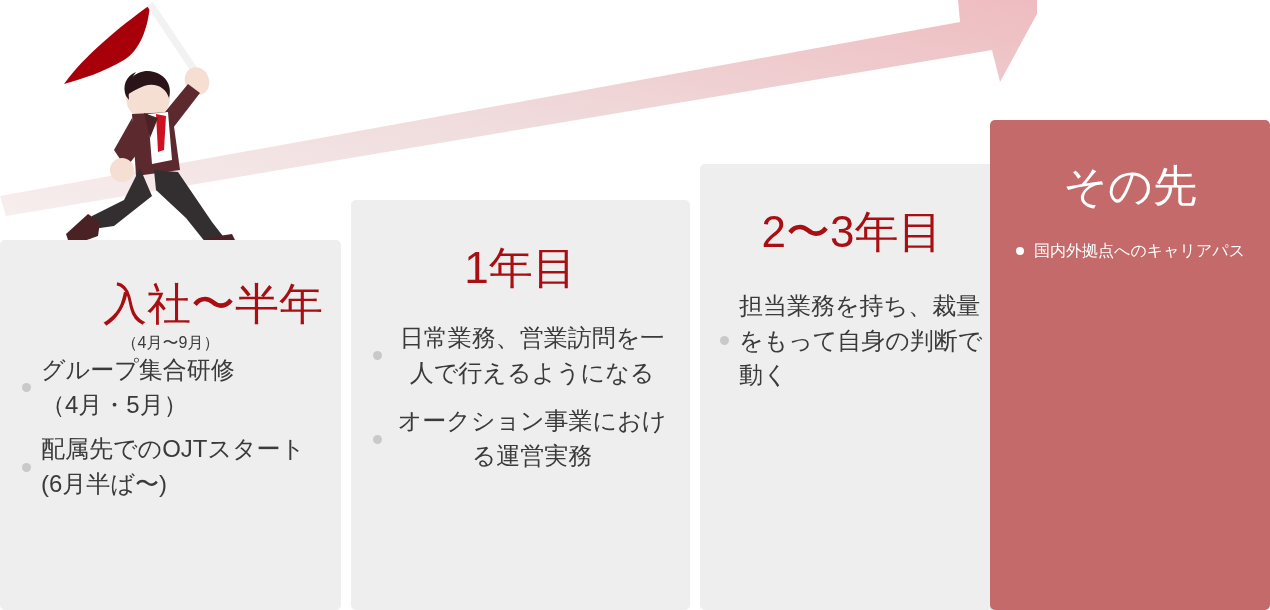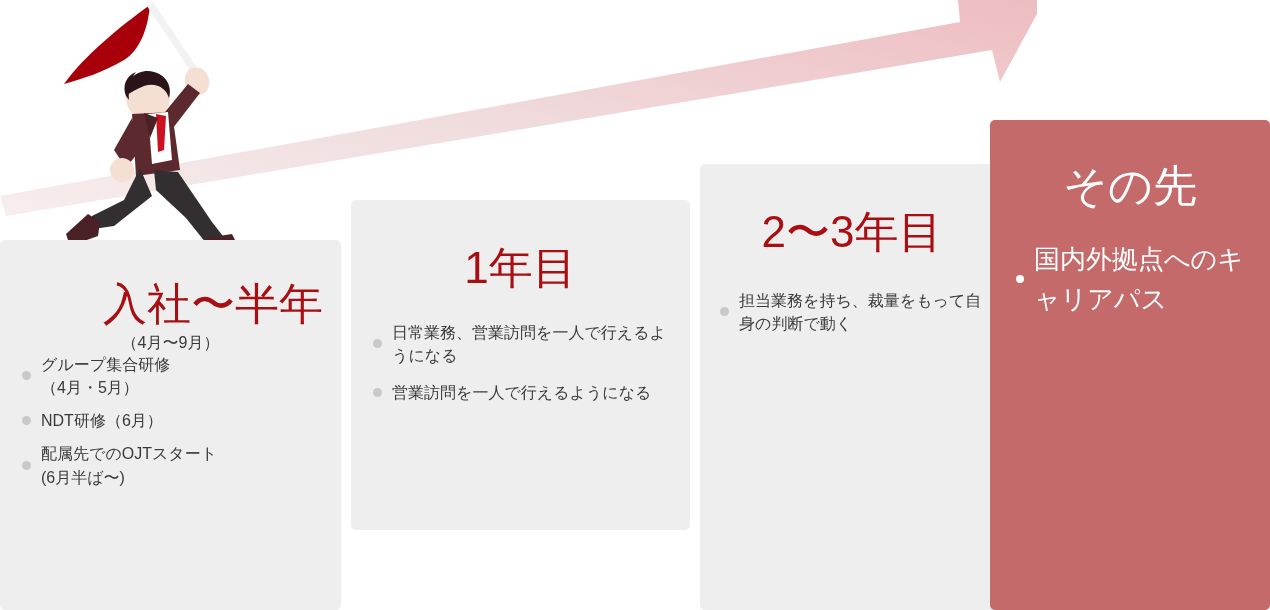--- a/index.html
+++ b/index.html
@@ -71,59 +71,59 @@
   .bullet-list {
     list-style: none;
     margin: 0;
     padding: 0;
   }
   .bullet-item {
     position: relative;
     display: flex;
     align-items: center;
     color: #3a3a3a;
-    font-size: 16px;
+    font-size: 24px;
     line-height: 1.45;
     margin-bottom: 14px;
   }
   .bullet-dot {
     flex: 0 0 auto;
     width: 9px;
     height: 9px;
     border-radius: 50%;
     background: #c9c9c9;
     margin-right: 10px;
   }
   .bullet-text {
     flex: 1 1 auto;
   }
   .card.accent .bullet-item {
     color: #ffffff;
-    font-size: 26px;
+    font-size: 16px;
     line-height: 1.55;
     margin-bottom: 24px;
   }
   .card.accent .bullet-dot {
     background: #ffffff;
     width: 8px;
     height: 8px;
   }
 
   
   #card-1 { left: 0px;    top: 240px; width: 341px; height: 370px; }
-  #card-2 { left: 351px;  top: 200px; width: 339px; height: 330px; }
+  #card-2 { left: 351px;  top: 200px; width: 339px; height: 410px; }
   #card-3 { left: 700px;  top: 164px; width: 304px; height: 446px; }
   #card-4 { left: 990px;  top: 120px; width: 280px; height: 490px; }
 
   #card-1 .card-title { margin-top: 38px; text-align: right; }
   #card-1 .bullet-list { padding-left: 4px; }
   #card-1 .bullet-item { margin-bottom: 10px; }
 
   #card-2 .card-title { margin-top: 42px; }
-  #card-2 .bullet-list { margin-top: 26px; padding-left: 4px; }
+  #card-2 .bullet-list { margin-top: 26px; padding-left: 4px; text-align: center; }
 
   #card-3 .card-title { margin-top: 42px; }
   #card-3 .bullet-list { margin-top: 30px; padding-left: 2px; }
 
   #card-4 .card-title { margin-top: 40px; }
   #card-4 .bullet-list { margin-top: 26px; padding-left: 8px; }
 </style>
 </head>
 <body>
 
@@ -178,39 +178,35 @@
   <div class="card" id="card-1">
     <div class="card-title">入社〜半年</div>
     <div class="card-subtitle">（4月〜9月）</div>
     <ul class="bullet-list">
       <li class="bullet-item">
         <span class="bullet-dot"></span>
         <span class="bullet-text">グループ集合研修<br>（4月・5月）</span>
       </li>
       <li class="bullet-item">
         <span class="bullet-dot"></span>
-        <span class="bullet-text">NDT研修（6月）</span>
-      </li>
-      <li class="bullet-item">
-        <span class="bullet-dot"></span>
         <span class="bullet-text">配属先でのOJTスタート<br>(6月半ば〜)</span>
       </li>
     </ul>
   </div>
 
   <div class="card" id="card-2">
     <div class="card-title">1年目</div>
     <ul class="bullet-list">
       <li class="bullet-item">
         <span class="bullet-dot"></span>
         <span class="bullet-text">日常業務、営業訪問を一人で行えるようになる</span>
       </li>
       <li class="bullet-item">
         <span class="bullet-dot"></span>
-        <span class="bullet-text">営業訪問を一人で行えるようになる</span>
+        <span class="bullet-text">オークション事業における運営実務</span>
       </li>
     </ul>
   </div>
 
   <div class="card" id="card-3">
     <div class="card-title">2〜3年目</div>
     <ul class="bullet-list">
       <li class="bullet-item">
         <span class="bullet-dot"></span>
         <span class="bullet-text">担当業務を持ち、裁量をもって自身の判断で動く</span>

